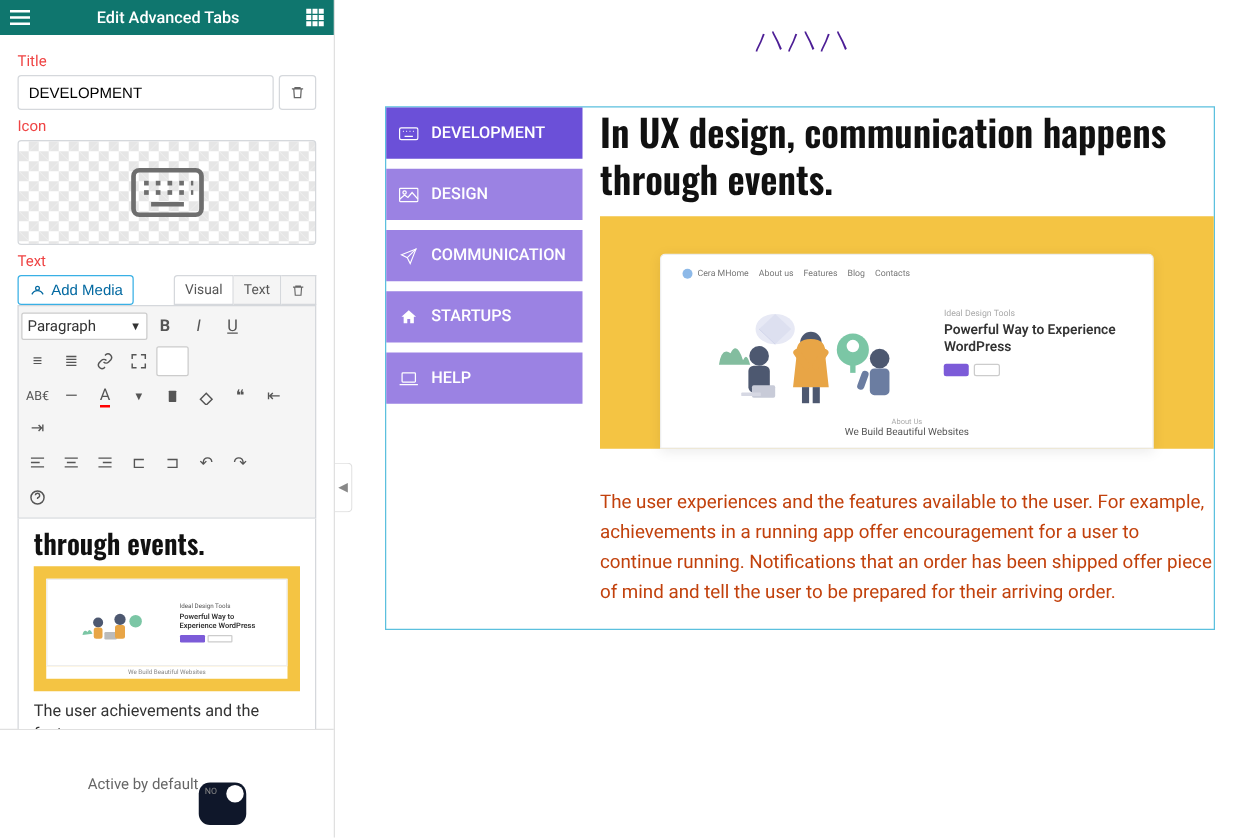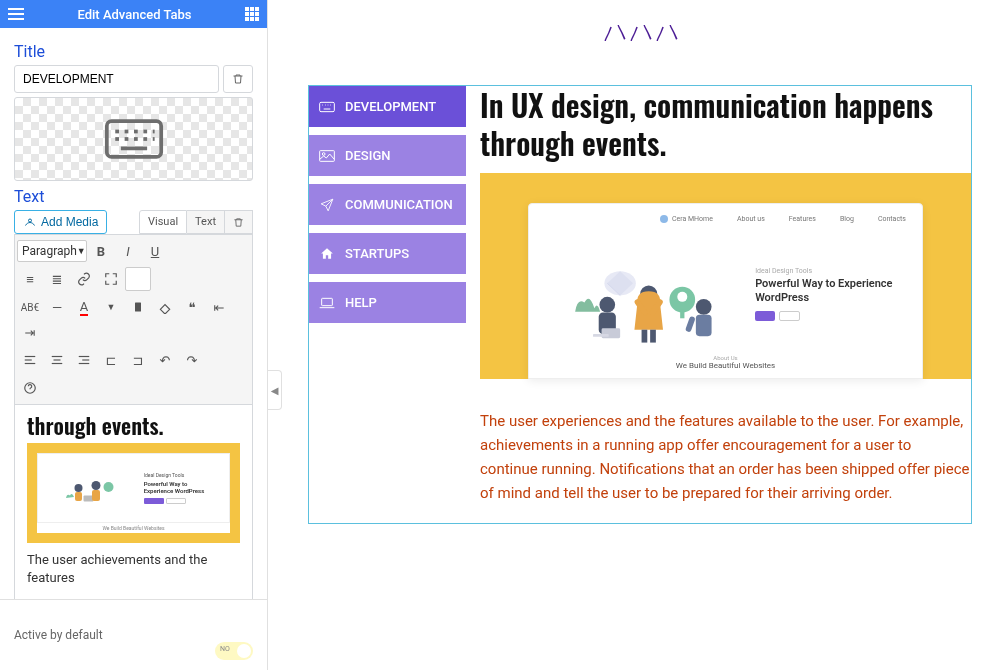--- a/index.html
+++ b/index.html
@@ -1,28 +1,28 @@
 <!DOCTYPE html>
 <html><head>
 <meta charset="utf-8">
 <style>
 * { box-sizing: border-box; margin: 0; padding: 0; }
 body { font-family: -apple-system, Roboto, "Helvetica Neue", Arial, sans-serif; font-size: 13px; color: #333; background: #fff; width: 1000px; height: 670px; overflow: hidden; }
 
 
 .sidebar { position: absolute; left: 0; top: 0; width: 268px; height: 670px; background: #fff; border-right: 1px solid #e0e0e0; display: flex; flex-direction: column; }
-.sidebar-header { background: #3b82f6; color: #fff; height: 28px; display: flex; align-items: center; padding: 0 8px; }
+.sidebar-header { background: #0f766e; color: #fff; height: 28px; display: flex; align-items: center; padding: 0 8px; }
 .sidebar-header .hamburger { width: 16px; height: 12px; display: flex; flex-direction: column; justify-content: space-between; cursor: pointer; }
 .sidebar-header .hamburger span { height: 2px; background: #fff; }
 .sidebar-header .title { flex: 1; text-align: center; font-size: 13px; font-weight: 500; }
 .sidebar-header .grid-icon { width: 14px; height: 14px; display: grid; grid-template-columns: repeat(3,1fr); grid-template-rows: repeat(3,1fr); gap: 1px; cursor: pointer; }
 .sidebar-header .grid-icon span { background: #fff; }
 
 .sidebar-body { flex: 1; overflow-y: auto; padding: 8px 14px 0 14px; }
-.field-label { font-size: 16px; color: #1d4ed8; margin: 6px 0 4px; }
+.field-label { font-size: 12px; color: #ef4444; margin: 6px 0 4px; }
 .title-row { display: flex; gap: 4px; }
 .title-input { flex: 1; border: 1px solid #d5d8dc; border-radius: 3px; padding: 6px 8px; font-size: 12px; }
 .icon-delete-btn { width: 30px; border: 1px solid #d5d8dc; border-radius: 3px; background: #fff; display: flex; align-items: center; justify-content: center; cursor: pointer; color: #666; }
 
 .icon-preview { margin-top: 4px; height: 84px; background-image:
   linear-gradient(45deg,#e6e6e6 25%,transparent 25%),
   linear-gradient(-45deg,#e6e6e6 25%,transparent 25%),
   linear-gradient(45deg,transparent 75%,#e6e6e6 75%),
   linear-gradient(-45deg,transparent 75%,#e6e6e6 75%);
   background-size: 16px 16px; background-position: 0 0,0 8px,8px -8px,-8px 0;
@@ -33,58 +33,58 @@
 .add-media-btn { border: 1px solid #39b0e5; border-radius: 3px; background: #fff; color: #0369a1; font-size: 12px; padding: 4px 8px; display: flex; align-items: center; gap: 4px; cursor: pointer; }
 .editor-tabs { margin-left: auto; display: flex; }
 .editor-tab { border: 1px solid #d5d8dc; background: #f5f5f5; font-size: 11px; padding: 4px 8px; cursor: pointer; color: #555; }
 .editor-tab.active { background: #fff; }
 .editor-tab:first-child { border-radius: 3px 0 0 0; }
 .editor-tab:nth-child(2) { border-left: none; }
 .editor-expand-btn { width: 28px; border: 1px solid #d5d8dc; background: #f5f5f5; display: flex; align-items: center; justify-content: center; cursor: pointer; border-left: none; }
 
 .wysiwyg-toolbar { border: 1px solid #d5d8dc; background: #f5f5f5; padding: 2px; margin-top: 0; }
 .toolbar-row { display: flex; align-items: center; gap: 1px; flex-wrap: wrap; padding: 2px 0; }
-.format-select { border: 1px solid #ccc; background: #fff; font-size: 12px; padding: 3px 4px; border-radius: 2px; width: 70px; cursor: pointer; display: flex; align-items: center; justify-content: space-between; }
+.format-select { border: 1px solid #ccc; background: #fff; font-size: 12px; padding: 3px 4px; border-radius: 2px; width: 101px; cursor: pointer; display: flex; align-items: center; justify-content: space-between; }
 .tb-btn { width: 26px; height: 24px; display: flex; align-items: center; justify-content: center; cursor: pointer; border-radius: 2px; color: #555; font-size: 13px; }
 .tb-btn.boxed { border: 1px solid #ccc; background: #fff; }
 
 .editor-content { border: 1px solid #d5d8dc; border-top: none; background: #fff; padding: 8px 12px; height: 220px; overflow: hidden; }
 .editor-content h2 { font-family: Oswald, Arial, sans-serif; font-weight: 600; font-size: 22px; line-height: 1.1; color: #111; }
 .editor-mockup { margin-top: 6px; background: #f4c443; padding: 10px; }
 .editor-mockup-inner { background: #fff; border: 1px solid #eee; padding: 4px; height: 70px; display: flex; gap: 4px; }
 .mockup-left { flex: 1.2; display: flex; align-items: center; justify-content: center; }
 .mockup-right { flex: 1; display: flex; flex-direction: column; justify-content: center; gap: 2px; font-size: 5px; color: #555; }
 .mockup-btn { background: #7c5bd8; width: 20px; height: 6px; border-radius: 1px; }
 .editor-para { font-size: 13px; margin-top: 8px; color: #333; line-height: 1.4; }
 
-.sidebar-footer { border-top: 1px solid #e0e0e0; padding: 10px 14px; display: flex; align-items: center; justify-content: space-between; margin-top: auto; }
-.toggle { width: 38px; height: 18px; background: #fef9c3; border-radius: 9px; position: relative; cursor: pointer; margin-top: 32px; }
+.sidebar-footer { border-top: 1px solid #e0e0e0; padding: 10px 14px; display: flex; align-items: center; justify-content: center; margin-top: auto; }
+.toggle { width: 38px; height: 34px; background: #0f172a; border-radius: 9px; position: relative; cursor: pointer; margin-top: 32px; }
 .toggle::after { content: ""; position: absolute; right: 2px; top: 2px; width: 14px; height: 14px; background: #fff; border-radius: 50%; }
 .toggle-label { position: absolute; left: 5px; top: 3px; font-size: 7px; color: #888; }
 
 
 .collapse-handle { position: absolute; left: 268px; top: 370px; width: 14px; height: 40px; background: #fff; border: 1px solid #e0e0e0; border-left: none; border-radius: 0 4px 4px 0; display: flex; align-items: center; justify-content: center; cursor: pointer; color: #888; font-size: 10px; }
 
 
 .preview-area { position: absolute; left: 280px; top: 0; right: 0; bottom: 0; padding: 24px 28px; }
 .zigzag { text-align: center; margin-bottom: 42px; color: #4c1d95; font-size: 16px; letter-spacing: -3px; font-family: monospace; }
 .widget-frame { border: 1px solid #5bc0de; padding: 0; display: flex; }
 
 .tabs-list { width: 157px; display: flex; flex-direction: column; gap: 8px; }
 .tab-item { background: #9b82e3; color: #fff; padding: 13px 10px; font-size: 13px; font-weight: 500; display: flex; align-items: center; gap: 10px; cursor: pointer; }
 .tab-item.active { background: #6b50d8; }
 .tab-icon { width: 16px; height: 14px; flex-shrink: 0; }
 
 .tab-content { flex: 1; padding: 0 0 18px 14px; position: relative; }
 .tab-heading { font-family: Oswald, Arial, sans-serif; font-weight: 600; font-size: 30px; line-height: 1.25; color: #111; margin-bottom: 12px; }
 .tab-image-wrap { background: #f4c443; padding: 30px 48px 0 48px; margin-bottom: 30px; }
 .tab-image-inner { background: #fff; border: 1px solid #eee; border-radius: 4px 4px 0 0; padding: 10px 16px 8px; box-shadow: 0 2px 10px rgba(0,0,0,0.08); }
-.mock-nav { display: flex; align-items: center; justify-content: flex-end; font-size: 7px; color: #777; margin-bottom: 20px; }
+.mock-nav { display: flex; align-items: center; justify-content: flex-start; font-size: 7px; color: #777; margin-bottom: 0; }
 .mock-nav-logo { display: flex; align-items: center; gap: 3px; }
-.mock-nav-links { display: flex; gap: 24px; }
+.mock-nav-links { display: flex; gap: 8px; }
 .mock-hero { display: flex; gap: 14px; align-items: center; }
 .mock-hero-left { flex: 1.3; display: flex; align-items: flex-end; justify-content: center; gap: 4px; }
 .mock-hero-right { flex: 1; }
 .mock-hero-right .eyebrow { font-size: 7px; color: #aaa; }
 .mock-hero-right .h1 { font-size: 11px; font-weight: 600; color: #333; line-height: 1.3; margin: 2px 0 6px; }
 .mock-cta { display: flex; gap: 4px; }
 .mock-cta-btn { height: 10px; border-radius: 2px; font-size: 5px; display: flex; align-items: center; justify-content: center; padding: 0 6px; }
 .mock-cta-primary { background: #7c5bd8; color: #fff; }
 .mock-cta-secondary { border: 1px solid #ccc; color: #666; }
 .mock-footer { text-align: center; margin-top: 10px; }
@@ -121,20 +121,21 @@
     <div class="field-label">Title</div>
     <div class="title-row">
       <input class="title-input" value="DEVELOPMENT" style="">
       <div class="icon-delete-btn">
         <svg width="12" height="12" viewBox="0 0 24 24" fill="none" stroke="currentColor" stroke-width="2">
             <path d="M3 6h18M8 6V4h8v2M6 6l1 14h10l1-14"></path>
           </svg>
       </div>
     </div>
 
+    <div class="field-label">Icon</div>
     <div class="icon-preview">
       <svg viewBox="0 0 64 44" fill="none" stroke="#6e6e6e" stroke-width="4">
         <rect x="3" y="3" width="58" height="38" rx="5"></rect>
         <line x1="12" y1="14" x2="16" y2="14"></line>
           <line x1="22" y1="14" x2="26" y2="14"></line>
           <line x1="32" y1="14" x2="36" y2="14"></line>
           <line x1="42" y1="14" x2="46" y2="14"></line>
           <line x1="52" y1="14" x2="54" y2="14"></line>
         <line x1="12" y1="22" x2="16" y2="22"></line>
           <line x1="22" y1="22" x2="26" y2="22"></line>

